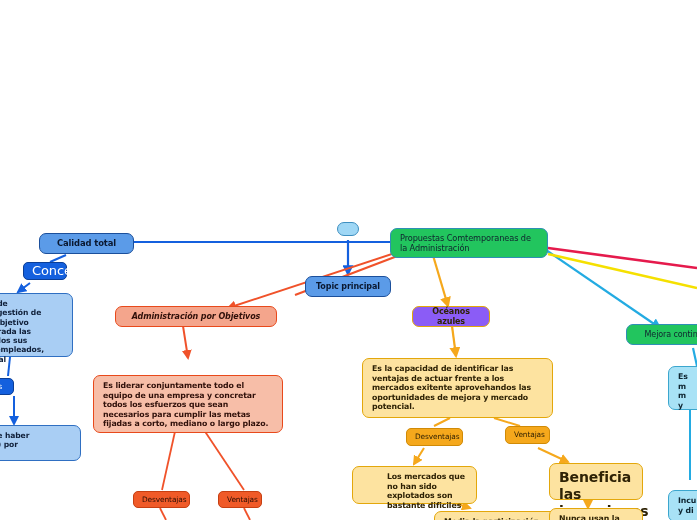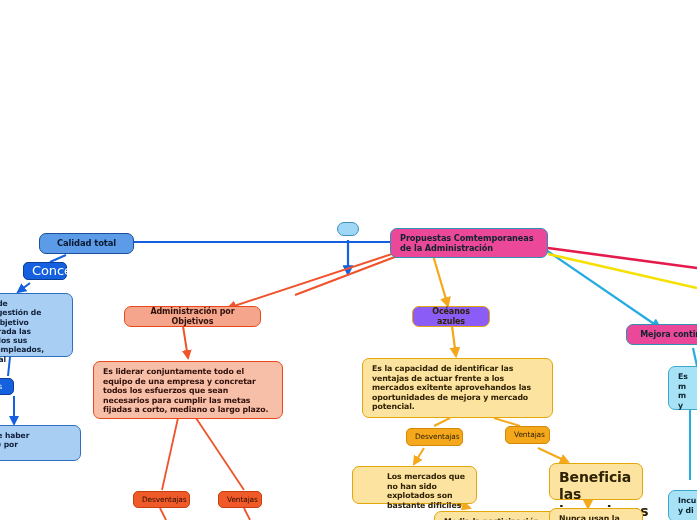--- a/index.html
+++ b/index.html
@@ -38,24 +38,24 @@
     z-index: 5;
   }
   .node .txt {
     display: block;
     width: 100%;
     white-space: pre-wrap;
   }
 
   
   .n-cyan {
-    background: #ec4899;
+    background: #22c55e;
     border-color: #2F8FB5;
     color: #10232e;
-    font-weight: bold;
+    font-weight: normal;
     align-items: center;
   }
   .n-blue-head {
     background: #5B9BE8;
     border-color: #1B4F9B;
     color: #0a1830;
     font-weight: bold;
   }
   .n-blue-solid {
     background: #1460DE;
@@ -199,20 +199,23 @@
   </svg>
 
   <div class="node n-cyan pad-lg" style="left:390px; top:228px; width:158px; height:30px;">
     <span class="txt" style="font-size:8.2px;">Propuestas Comtemporaneas de la Administración</span>
   </div>
 
   <div class="node n-plain" style="left:337px; top:222px; width:22px; height:14px;">
     <span class="txt" style="font-size:7px;"></span>
   </div>
 
+  <div class="node n-blue-head pad-sm center" style="left:305px; top:276px; width:86px; height:21px;">
+    <span class="txt" style="font-size:8px;">Topic principal</span>
+  </div>
 
   <div class="node n-blue-head pad-sm center" style="left:39px; top:233px; width:95px; height:21px;">
     <span class="txt" style="font-size:8.4px;">Calidad total</span>
   </div>
 
   <div class="node n-blue-solid pad-sm center" style="left:23px; top:262px; width:44px; height:18px;">
     <span class="txt" style="font-size:13px;">Concepto</span>
   </div>
 
   <div class="node n-blue-light pad-md" style="left:-36px; top:293px; width:109px; height:64px; align-items:flex-start;">
@@ -228,25 +231,25 @@
   <div class="node n-blue-solid pad-sm center" style="left:-24px; top:378px; width:38px; height:17px;">
     <span class="txt" style="font-size:7.4px;">ajas</span>
   </div>
 
   <div class="node n-blue-light pad-md" style="left:-58px; top:425px; width:139px; height:36px; align-items:flex-start;">
     <span class="txt" style="font-size:7.6px;">ento, puede haber
 tal perdida) por
 s.</span>
   </div>
 
-  <div class="node n-salmon-head pad-sm center" style="left:124px; top:306px; width:137px; height:21px;">
+  <div class="node n-salmon-head pad-sm center" style="left:115px; top:306px; width:162px; height:21px;font-style:italic;">
     <span class="txt" style="font-size:8px;">Administración por Objetivos</span>
   </div>
 
-  <div class="node n-salmon-body pad-md" style="left:93px; top:361px; width:190px; height:58px; align-items:flex-start;">
+  <div class="node n-salmon-body pad-md" style="left:93px; top:375px; width:190px; height:58px; align-items:flex-start;">
     <span class="txt" style="font-size:7.8px;">Es liderar conjuntamente todo el equipo de una empresa y concretar todos los esfuerzos que sean necesarios para cumplir las metas fijadas a corto, mediano o largo plazo.</span>
   </div>
 
   <div class="node n-orange-solid pad-sm center" style="left:133px; top:491px; width:57px; height:17px;">
     <span class="txt" style="font-size:7.4px;">Desventajas</span>
   </div>
 
   <div class="node n-orange-solid pad-sm center" style="left:218px; top:491px; width:44px; height:17px;">
     <span class="txt" style="font-size:7.4px;">Ventajas</span>
   </div>

